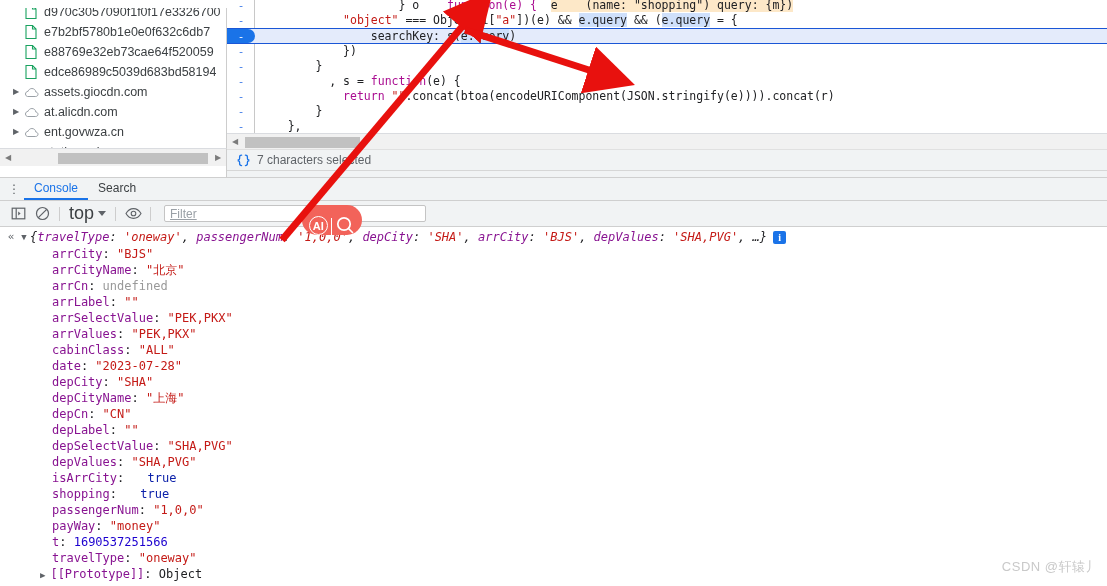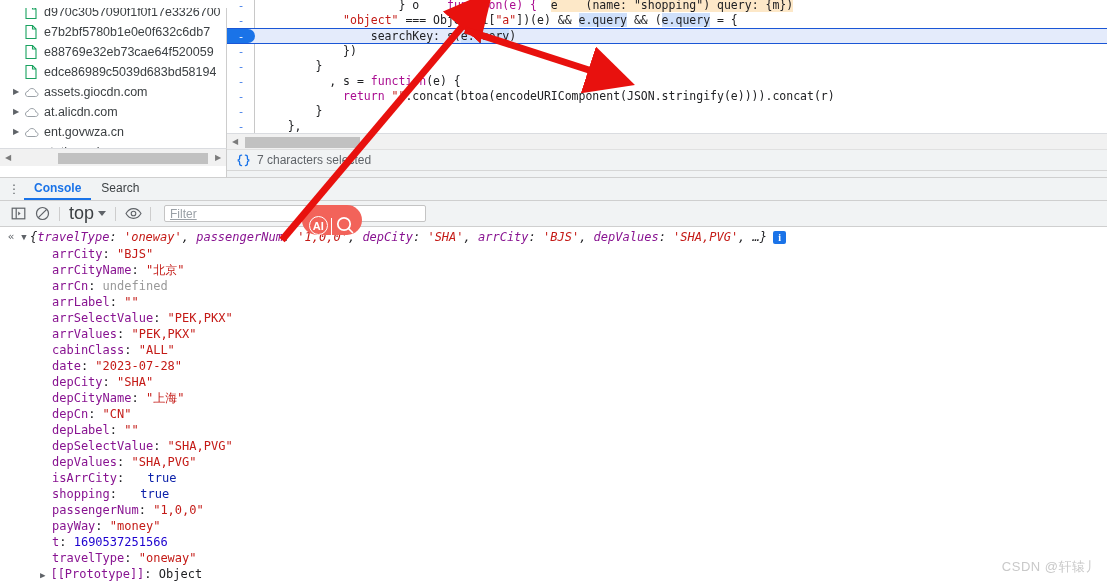--- a/index.html
+++ b/index.html
@@ -117,21 +117,21 @@
   .drawer-tabs {
     height:23px; background:#f1f3f4; border-bottom:1px solid #cfcfcf;
     display:flex; align-items:stretch; padding-left:4px;
   }
   .kebab { width:20px; display:flex; align-items:center; justify-content:center; }
   .kebab span { color:#5f6368; font-size:12px; letter-spacing:0; line-height:9px; }
   .dtab {
     padding:0 10px; display:flex; align-items:center;
     font-size:12px; color:#3c4043; border-bottom:2px solid transparent;
   }
-  .dtab.active { color:#1a73e8; border-bottom-color:#1a73e8;font-weight:bold; }
+  .dtab.active { color:#1a73e8; border-bottom-color:#1a73e8; }
 
   .console-toolbar {
     height:26px; background:#f1f3f4; border-bottom:1px solid #cfcfcf;
     display:flex; align-items:center; padding-left:6px; gap:0;
   }
   .tb-btn { width:24px; height:22px; display:flex; align-items:center; justify-content:center; }
   .tb-sep { width:1px; height:14px; background:#cdcdcd; margin:0 5px; }
   .ctx-select { display:flex; align-items:center; gap:4px; font-size:18px; color:#3c4043; padding:0 4px; }
   .caret { width:0;height:0;border-left:4px solid transparent;border-right:4px solid transparent;border-top:5px solid #5f6368; }
   .filter-box {

